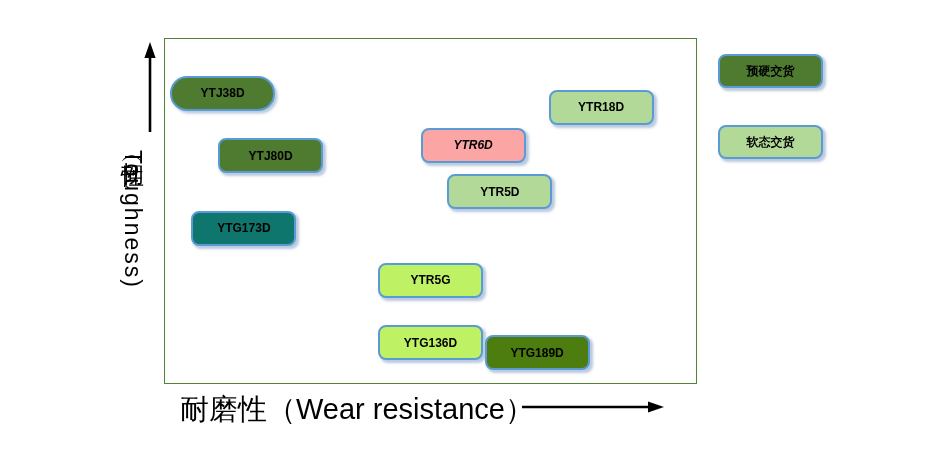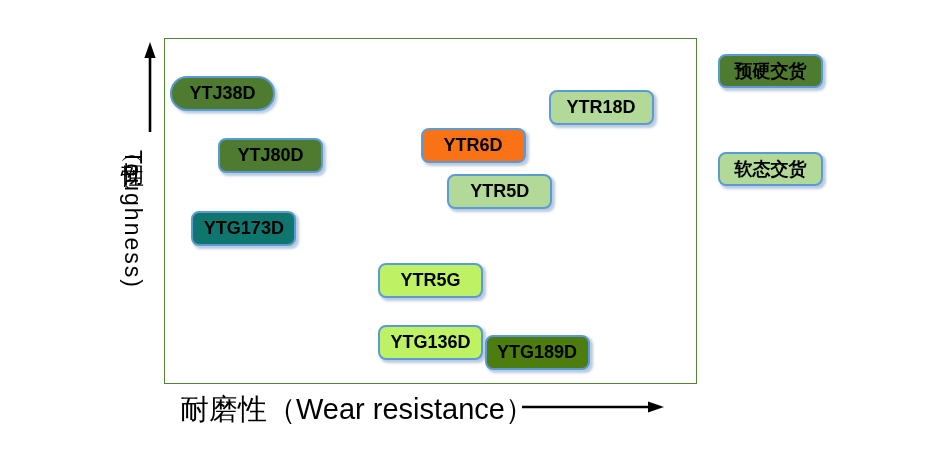--- a/index.html
+++ b/index.html
@@ -22,29 +22,29 @@
   }
   .grade-box, .legend-box {
     position: absolute;
     width: 105px; height: 35px;
     box-sizing: border-box;
     border: 2px solid #5b9bd5;
     border-radius: 8px;
     display: flex;
     align-items: center;
     justify-content: center;
-    font-size: 18px;
+    font-size: 12px;
     font-weight: 700;
     color: #000;
     box-shadow: 2.5px 2.5px 2.5px rgba(120, 150, 190, 0.5);
     white-space: nowrap;
   }
   .legend-box { left: 718px; height: 34px; }
   .legend-box.pre  { top: 54px; }
-  .legend-box.soft { top: 125px; margin-top: 27px; }
+  .legend-box.soft { top: 125px; }
   .y-label {
     position: absolute;
     left: 100px; top: 144px;
     width: 46px; height: 260px;
     writing-mode: vertical-rl;
     text-orientation: mixed;
     font-size: 23px;
     letter-spacing: 2px;
     line-height: 1.15;
   }
@@ -86,19 +86,19 @@
       <polygon points="142,7 126,1.4 126,12.6" fill="#000000"></polygon>
     </svg>
   </div>
 
   <div class="legend-box pre" style="background: rgb(79, 123, 49); border-color: rgb(91, 155, 213);">预硬交货</div>
   <div class="legend-box soft" style="background: rgb(179, 217, 152); border-color: rgb(91, 155, 213);">软态交货</div>
 
 <div class="grade-box" style="background: rgb(79, 123, 49); border-color: rgb(91, 155, 213); left: 170.1px; top: 75.9px; border-radius: 17px;">YTJ38D</div>
     <div class="grade-box" style="background: rgb(79, 123, 49); border-color: rgb(91, 155, 213); left: 218.1px; top: 138.1px;">YTJ80D</div>
     <div class="grade-box" style="background: rgb(179, 217, 152); border-color: rgb(91, 155, 213); left: 548.6px; top: 89.7px;">YTR18D</div>
-    <div class="grade-box" style="background: #f97316; border-color: rgb(91, 155, 213); left: 420.6px; top: 127.8px;">YTR6D</div>
+    <div class="grade-box" style="background: #fca5a5; border-color: rgb(91, 155, 213); left: 420.6px; top: 127.8px; font-style: italic;">YTR6D</div>
     <div class="grade-box" style="background: rgb(179, 217, 152); border-color: rgb(91, 155, 213); left: 447.3px; top: 174px; text-align: center;">YTR5D</div>
     <div class="grade-box" style="background: #0f766e; border-color: rgb(91, 155, 213); left: 191.4px; top: 210.8px;">YTG173D</div>
     <div class="grade-box" style="background: #bef264; border-color: rgb(91, 155, 213); left: 378px; top: 262.7px;">YTR5G</div>
     <div class="grade-box" style="background: #bef264; border-color: rgb(91, 155, 213); left: 378px; top: 325px;">YTG136D</div>
     <div class="grade-box" style="background: #4d7c0f; border-color: rgb(91, 155, 213); left: 484.6px; top: 335.4px;">YTG189D</div>
   </div>
 
 </body></html>

